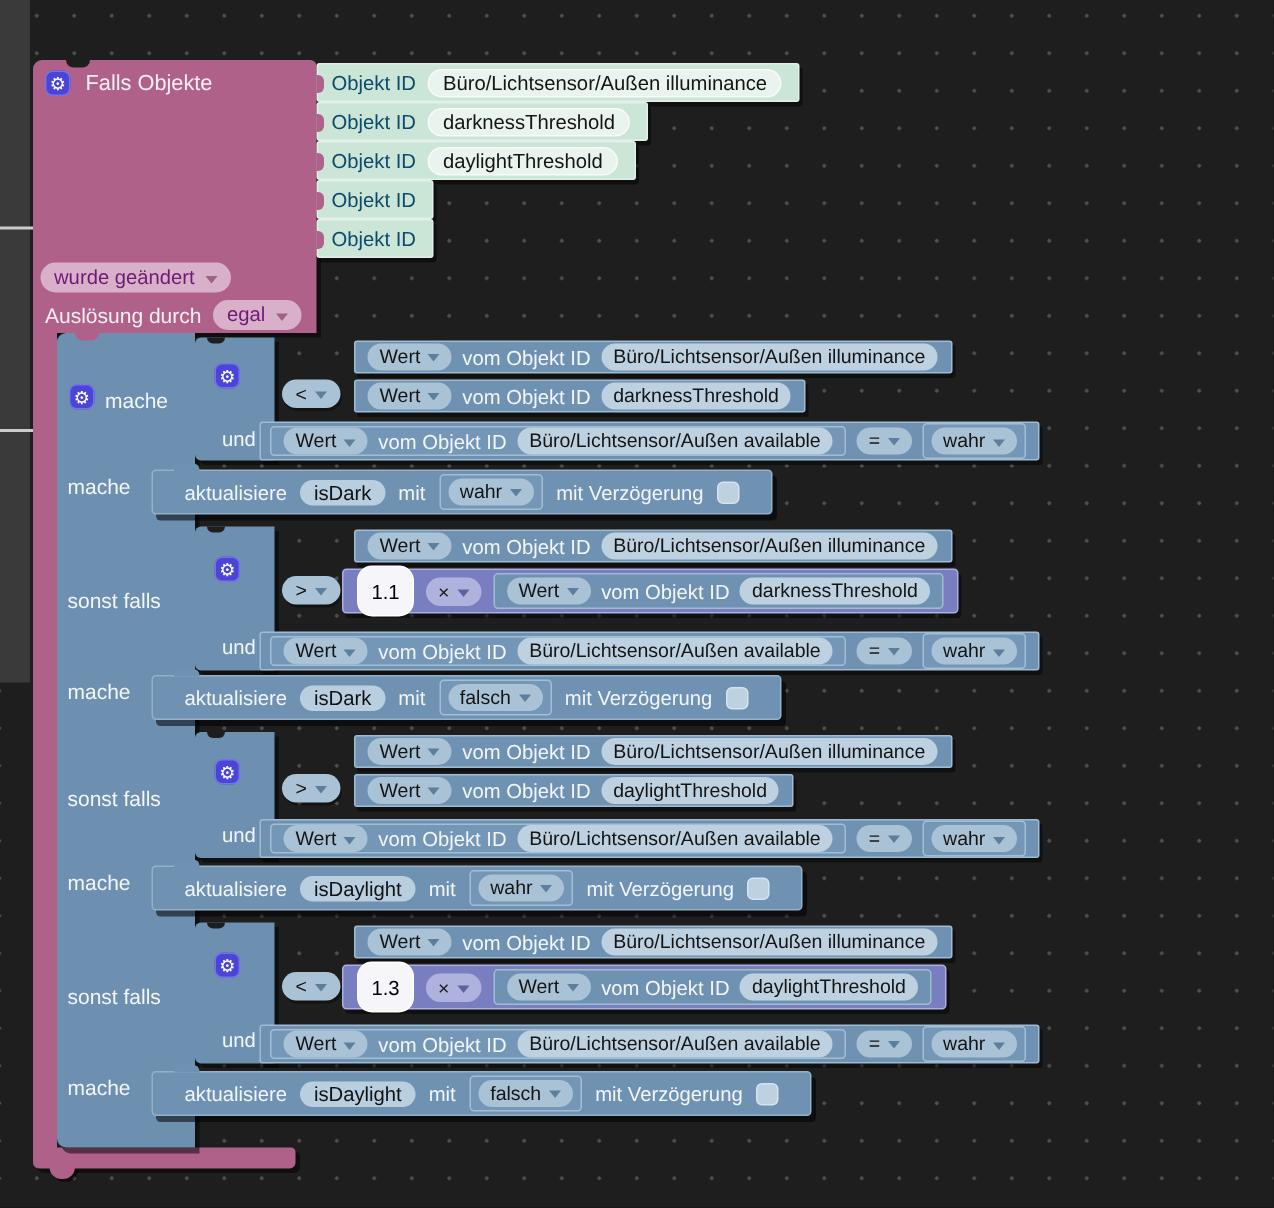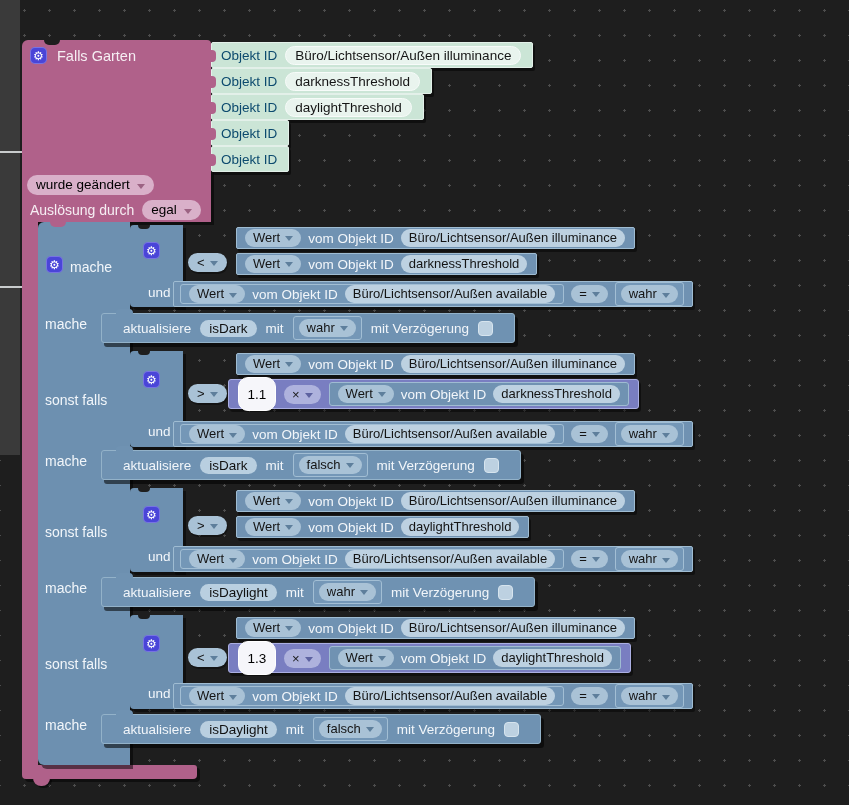--- a/index.html
+++ b/index.html
@@ -20,21 +20,21 @@
     border-radius:0 3px 4px 4px;box-shadow:3px 3px 0 rgba(0,0,0,.5);}
   .pink-notch{position:absolute;left:33px;top:778px;width:17px;height:8px;z-index:2;
     border-radius:0 0 9px 9px;box-shadow:2px 2px 0 rgba(0,0,0,.5);}
   .dent{position:absolute;height:5px;width:16px;background:#1e1e1e;border-radius:0 0 6px 6px;top:0;}
   .hdr{position:absolute;left:30px;top:47px;display:flex;align-items:center;gap:10px;z-index:3;}
   .hdr-label{color:#f6eef3;font-size:14.5px;}
   .gear{width:17px;height:17px;background:#4a45d8;border-radius:5px;color:#fff;
     display:flex;align-items:center;justify-content:center;font-size:12px;line-height:1;
     box-shadow:0 0 0 1px rgba(255,255,255,.25) inset;flex:none;}
   .pink-pill{display:inline-flex;align-items:center;gap:7px;background:#d9b0c9;border-radius:10px;
-    padding:2px 9px;color:#000000;font-size:13.5px;line-height:1.2;text-align:center;}
+    padding:2px 9px;color:#701a75;font-size:13.5px;line-height:1.2;text-align:center;}
   .tri{width:0;height:0;border-left:4px solid transparent;border-right:4px solid transparent;
     border-top:5px solid #9c6383;margin-top:2px;flex:none;}
   .trig1{position:absolute;left:27px;top:175px;z-index:3;}
   .trig-row{position:absolute;left:30px;top:200px;z-index:3;display:flex;align-items:center;gap:8px;}
   .trig-row .lbl{color:#f6eef3;font-size:14px;}
   
   .green-row{position:absolute;left:211px;height:26px;display:inline-flex;align-items:center;gap:8px;
     padding:0 11px 0 9px;background:#cbe5d6;border:1px solid #e3f0e9;border-radius:2px;
     box-shadow:2px 3px 0 rgba(0,0,0,.5);z-index:3;white-space:nowrap;}
   .green-row::before{content:'';position:absolute;left:-1px;top:7px;width:5px;height:12px;
@@ -92,21 +92,21 @@
 
   <div class="pink pink-main">
     <div class="dent" style="left:22px;"></div>
   </div>
   <div class="pink pink-spine"></div>
   <div class="pink pink-foot"></div>
   <div class="pink pink-notch"></div>
 
   <div class="hdr">
     <div class="gear">⚙</div>
-    <span class="hdr-label">Falls Garten</span>
+    <span class="hdr-label">Falls Objekte</span>
   </div>
 
   <div class="green-row" style="top:42px;">
     <span class="green-label">Objekt ID</span>
     <span class="green-pill">Büro/Lichtsensor/Außen illuminance</span>
   </div>
   <div class="green-row" style="top:68px;">
     <span class="green-label">Objekt ID</span>
     <span class="green-pill">darknessThreshold</span>
   </div>

